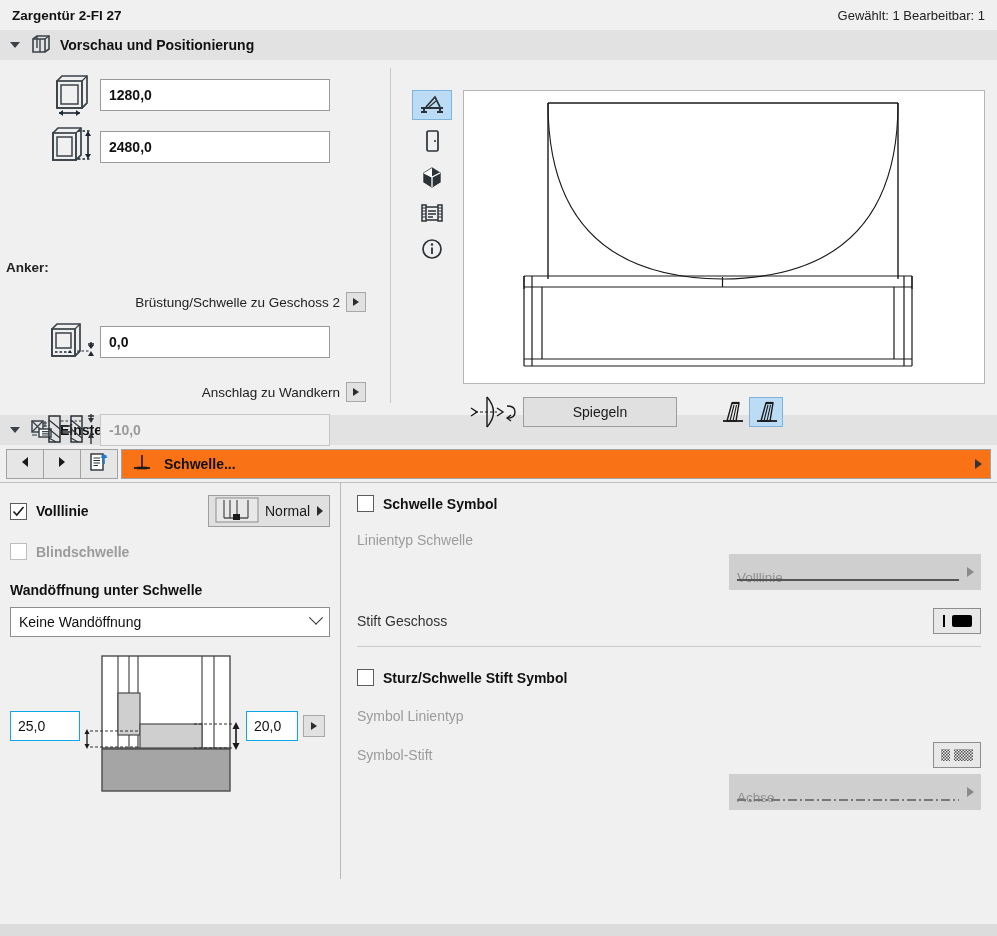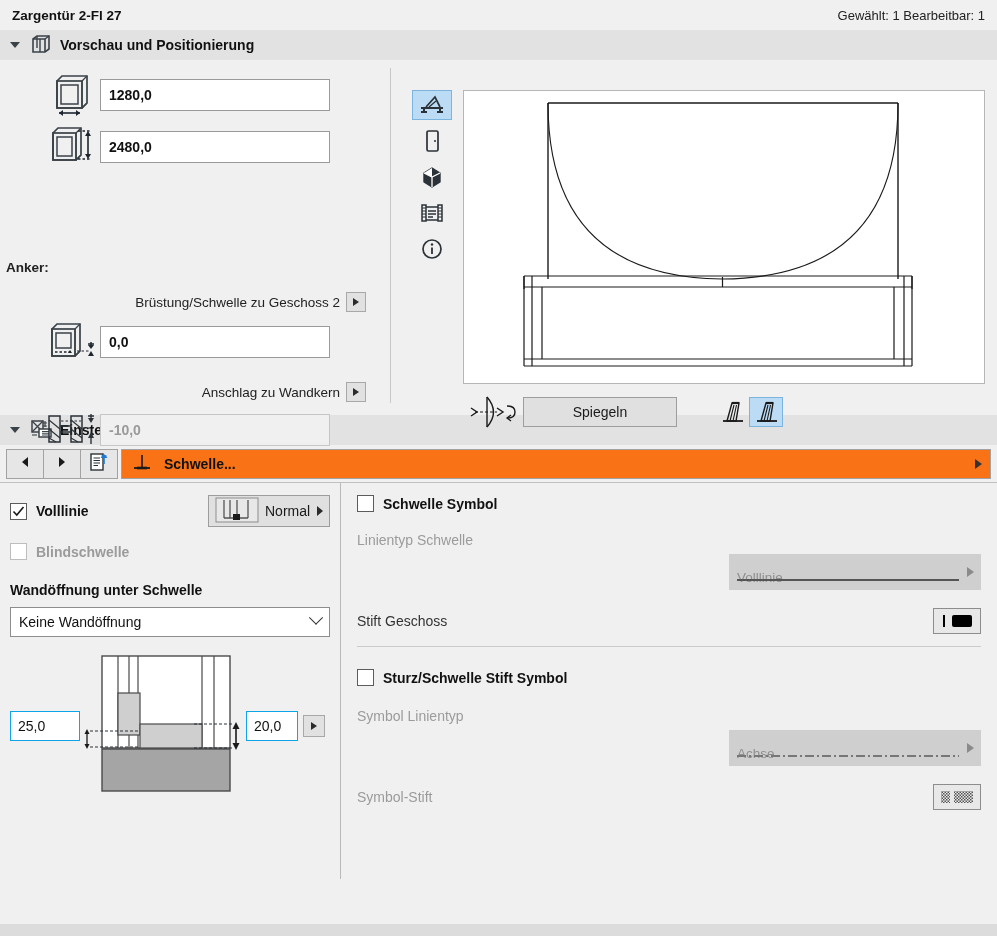--- a/index.html
+++ b/index.html
@@ -622,39 +622,39 @@
 
     <div class="hrule" style="margin-top:12px;"></div>
 
     <div class="chk-row" style="margin-top:22px;">
       <span class="chkbox"></span>
       <span class="chk-label">Sturz/Schwelle Stift Symbol</span>
     </div>
 
     <div class="rlabel" style="margin-top:22px;">Symbol Linientyp</div>
 
-    <div style="display:flex;justify-content:flex-end;margin-top:6px;">
-      <div class="line-combo">
-        <span class="lc-text">Achse</span>
-        <span class="lc-arrow"></span>
-        <span class="lc-sample" style="background:repeating-linear-gradient(to right,#777 0 9px,transparent 9px 12px,#777 12px 14px,transparent 14px 17px);"></span>
-      </div>
-    </div>
-
     <div style="display:flex;align-items:center;justify-content:space-between;margin-top:18px;">
       <span class="rlabel">Symbol-Stift</span>
       <span class="pen-btn">
         <svg width="40" height="20" viewBox="0 0 40 20">
           <defs>
             <pattern id="chk" width="3" height="3" patternUnits="userSpaceOnUse">
               <rect width="1.5" height="1.5" fill="#555"></rect>
               <rect x="1.5" y="1.5" width="1.5" height="1.5" fill="#555"></rect>
             </pattern>
           </defs>
           <rect x="4" y="4" width="9" height="12" fill="url(#chk)"></rect>
           <rect x="17" y="4" width="19" height="12" fill="url(#chk)"></rect>
         </svg>
       </span>
     </div>
+
+    <div style="display:flex;justify-content:flex-end;margin-top:6px;">
+      <div class="line-combo">
+        <span class="lc-text">Achse</span>
+        <span class="lc-arrow"></span>
+        <span class="lc-sample" style="background:repeating-linear-gradient(to right,#777 0 9px,transparent 9px 12px,#777 12px 14px,transparent 14px 17px);"></span>
+      </div>
+    </div>
   </div>
 </div>
 
 <div class="bottombar"></div>
 
 </body></html>

